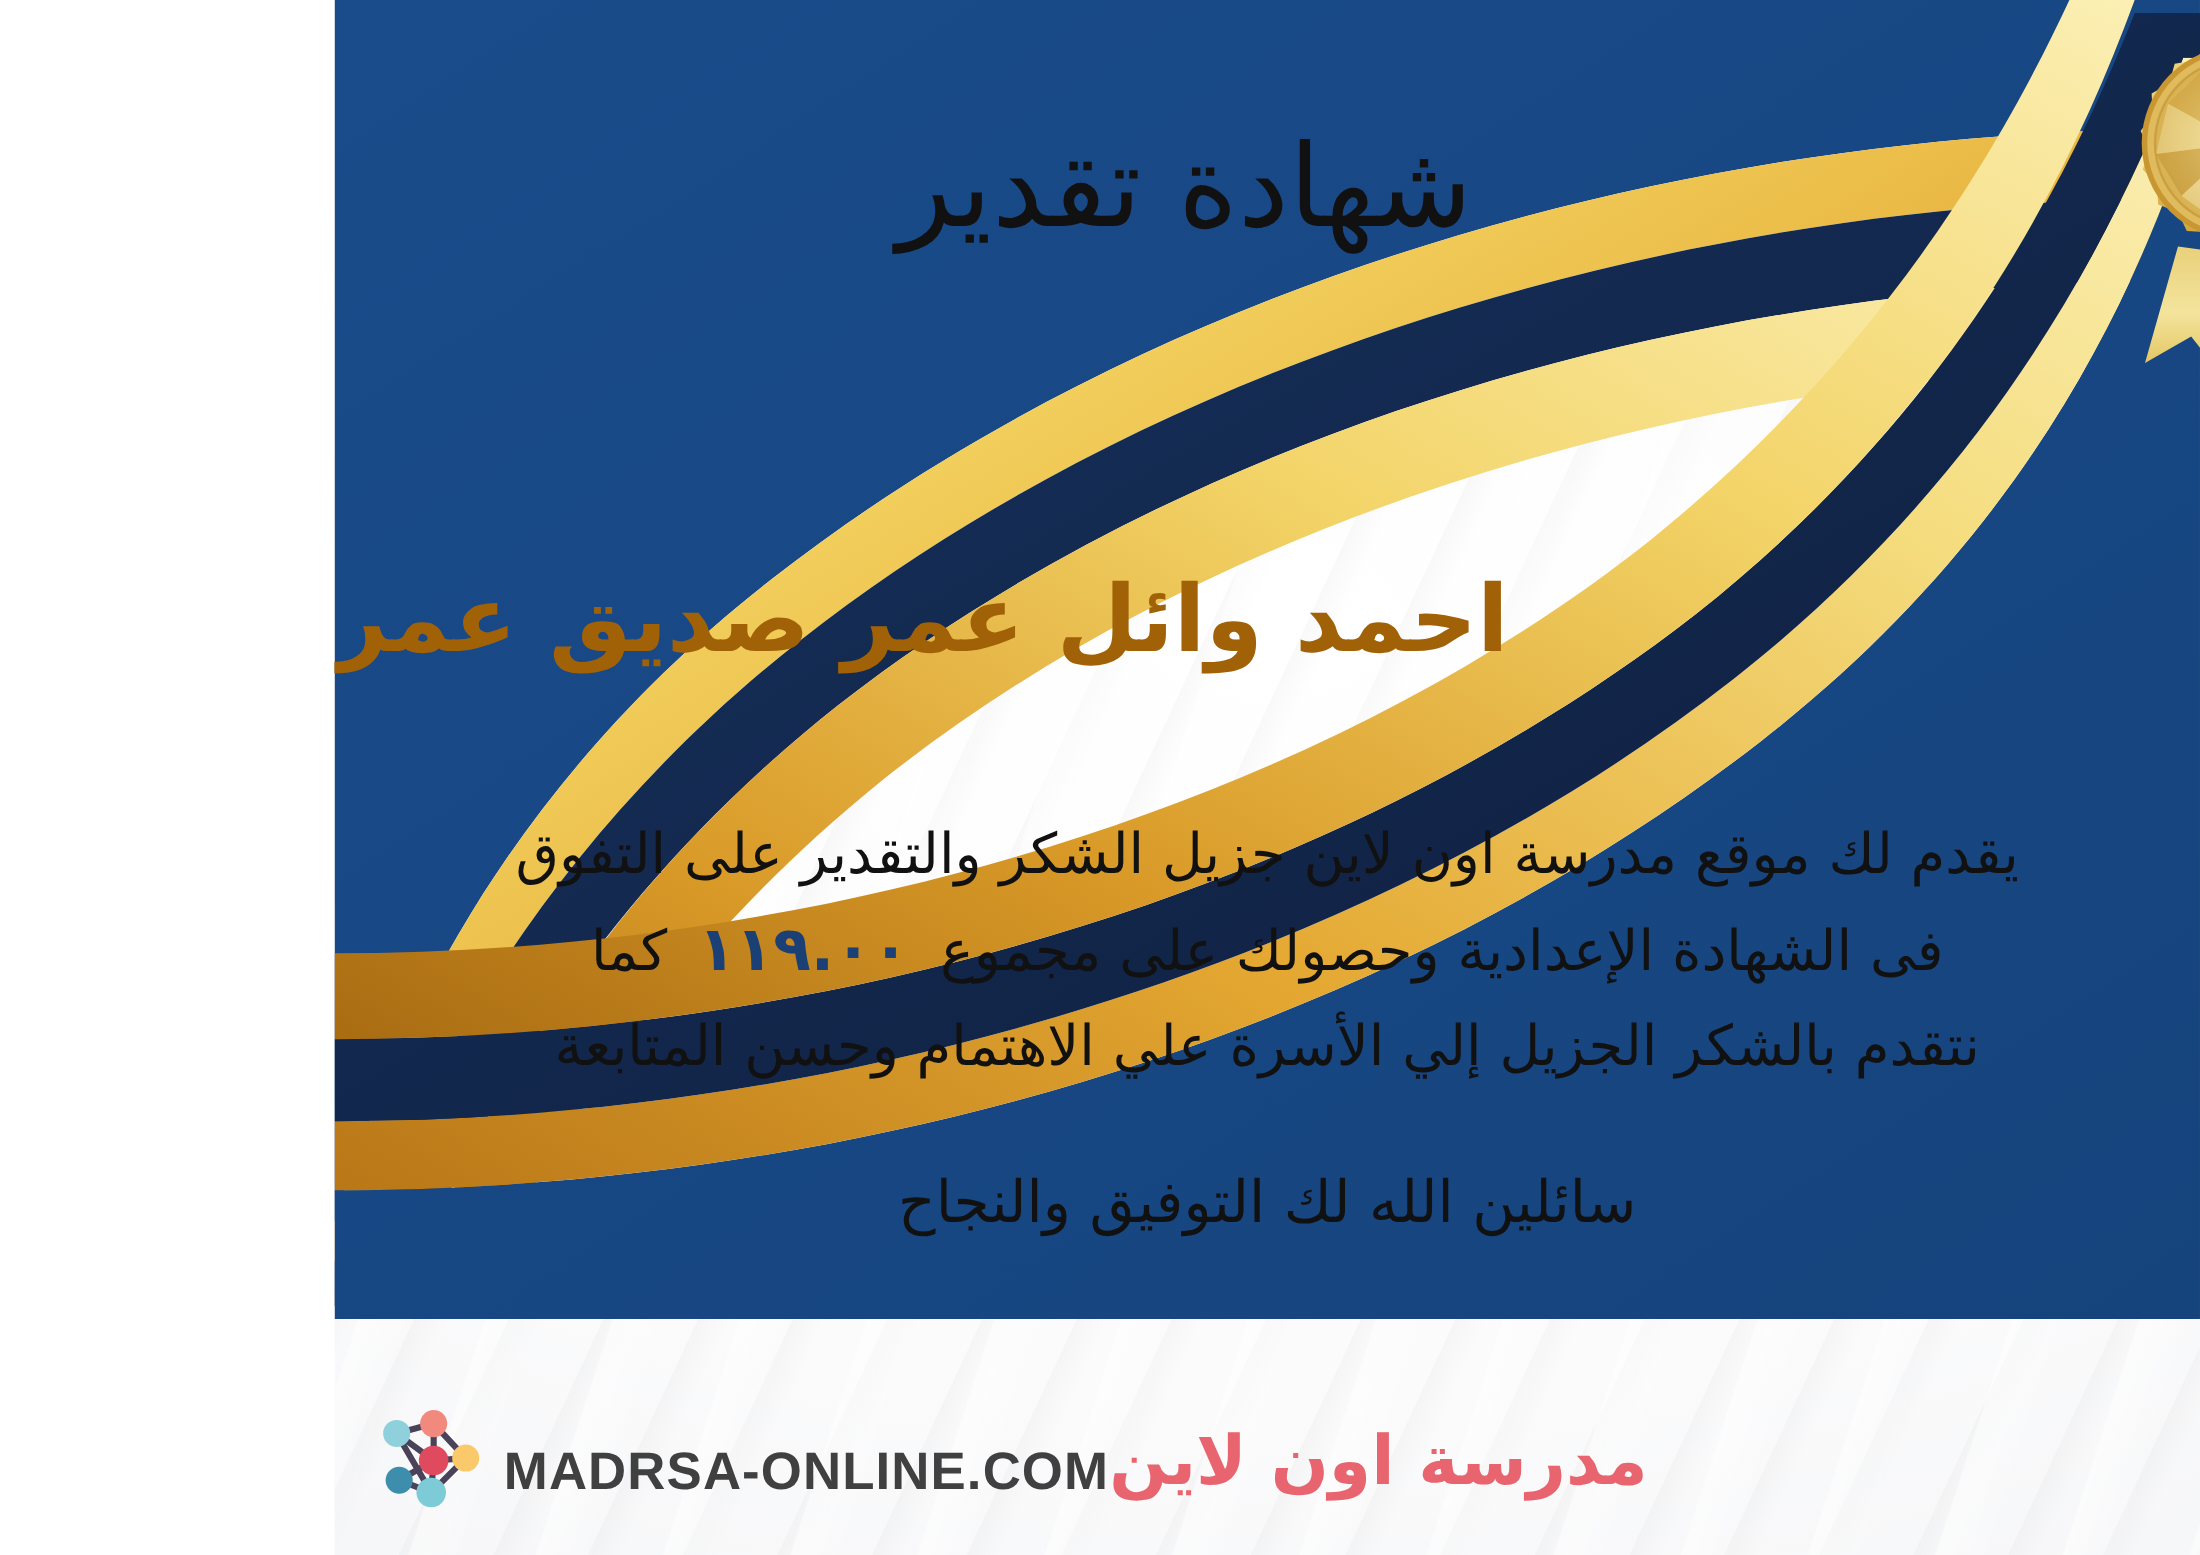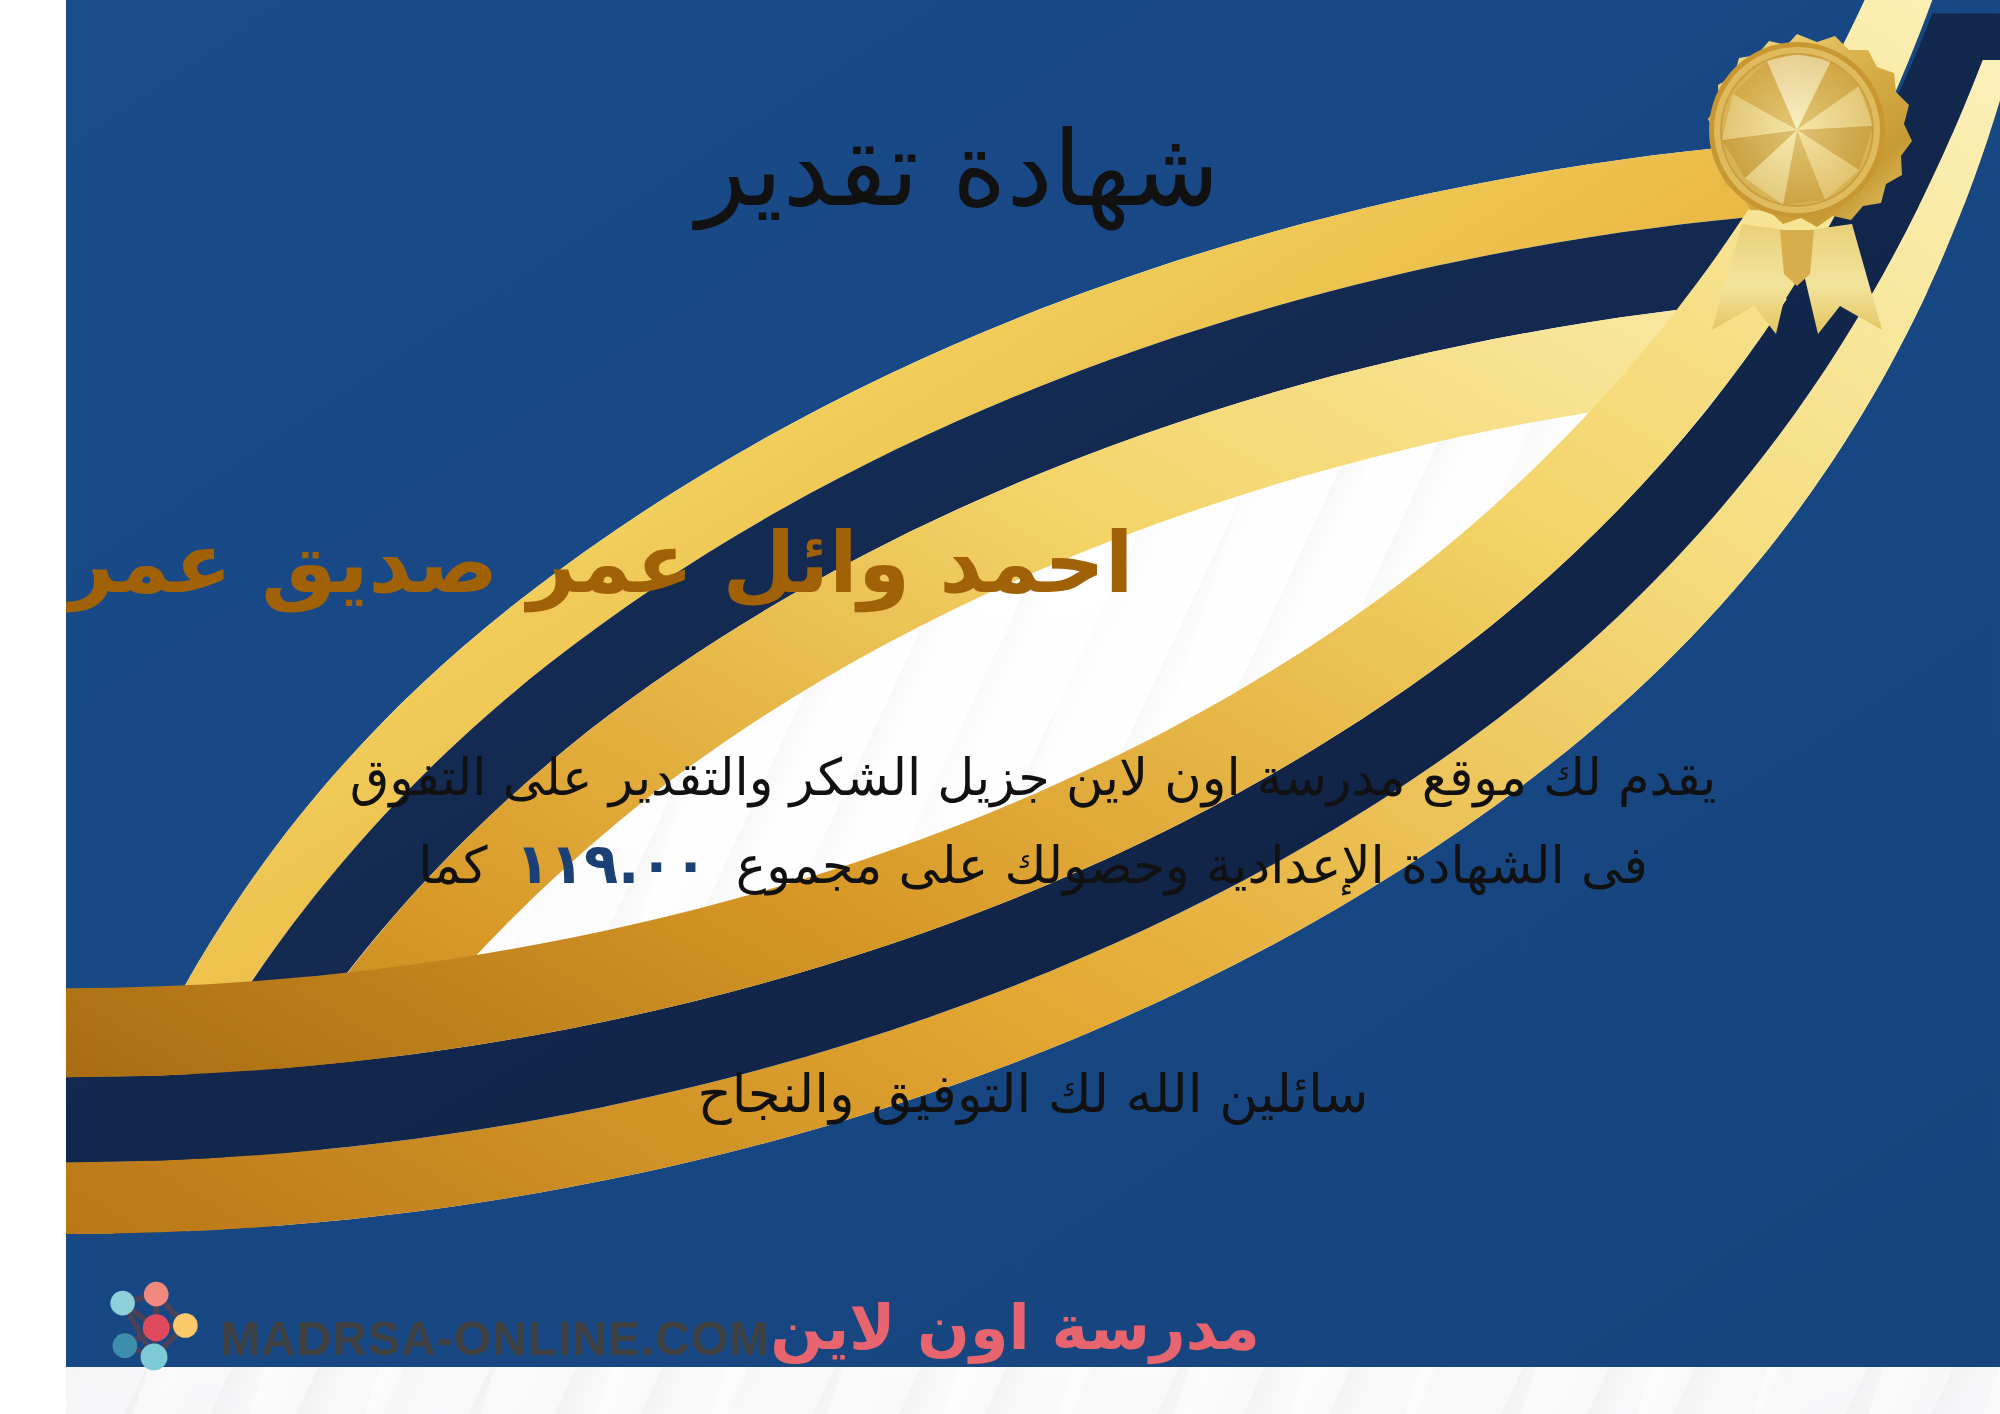--- a/index.html
+++ b/index.html
@@ -5,21 +5,21 @@
 <style>
   html,body{margin:0;padding:0;}
   body{
     width:2000px;height:1414px;overflow:hidden;
     font-family:"DejaVu Sans","Liberation Sans",sans-serif;
     background:#ffffff;
   }
 
   #certificate{
     position:relative;
-    width:1934px;height:1414px;
+    width:1696px;height:1414px;
     overflow:hidden;
     background:#ffffff;
   }
 
   
   .paper{
     position:absolute;inset:0;
     background:
       repeating-linear-gradient(
         115deg,
@@ -284,20 +284,21 @@
 
     <div class="cert-title">شهادة تقدير</div>
 
     <div class="student-name">احمد وائل عمر صديق عمر</div>
 
     <div class="body-block">
       <div class="body-line">يقدم لك موقع مدرسة اون لاين جزيل الشكر  والتقدير على التفوق</div>
       <div class="body-line">
         <span>فى الشهادة الإعدادية وحصولك على مجموع</span><span class="score">١١٩.٠٠</span><span>كما</span>
       </div>
+      <div class="body-line">نتقدم  بالشكر الجزيل إلي الأسرة علي الاهتمام وحسن المتابعة</div>
     </div>
 
     <div class="closing-line">سائلين الله لك التوفيق  والنجاح</div>
   </div>
 
   <div class="logo">
     <svg class="logo-mark" viewBox="0 0 100 100">
       <g stroke="#4a4258" stroke-width="5" stroke-linecap="round">
         <line x1="22" y1="26" x2="52" y2="48"></line>
         <line x1="22" y1="26" x2="50" y2="74"></line>

